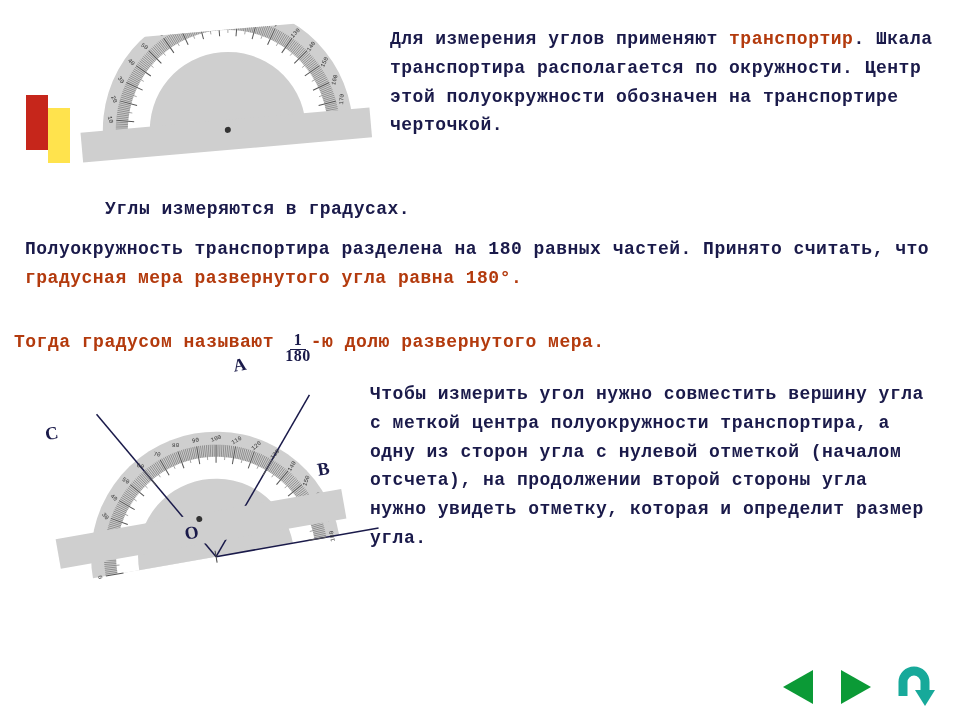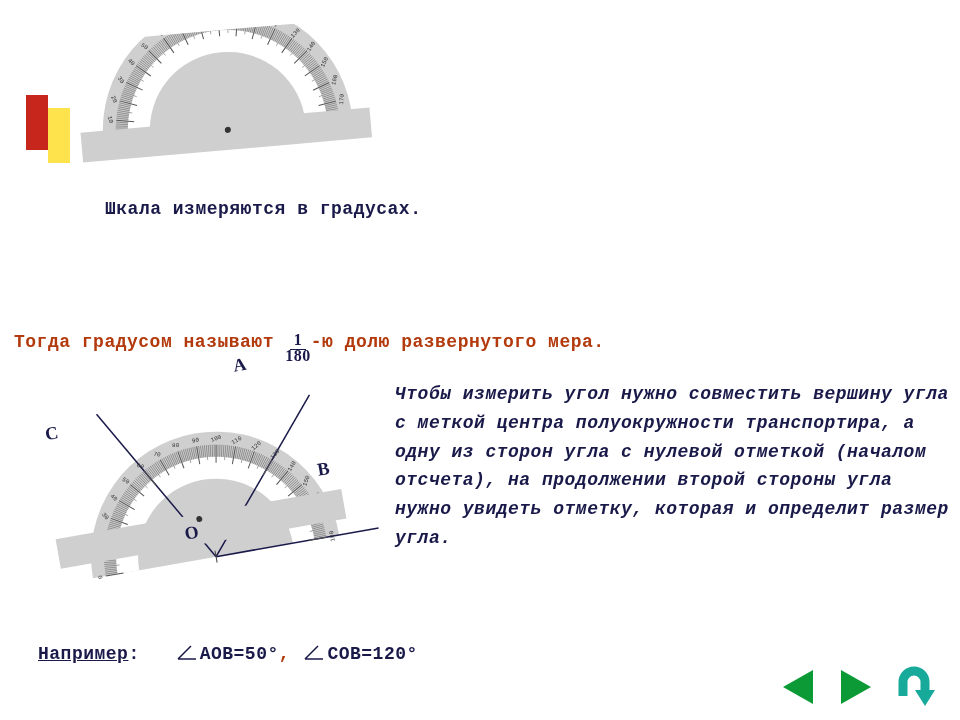--- a/index.html
+++ b/index.html
@@ -257,23 +257,29 @@
           <line x1="234.9" y1="94.8" x2="246.8" y2="94.1" stroke="#555" stroke-width="0.5"></line>
           <line x1="234.9" y1="96.5" x2="246.9" y2="96.1" stroke="#555" stroke-width="0.5"></line>
           <line x1="235.0" y1="98.3" x2="247.0" y2="98.0" stroke="#555" stroke-width="0.5"></line>
           <line x1="229.0" y1="100.0" x2="247.0" y2="100.0" stroke="#555" stroke-width="1"></line>
           <text x="253.0" y="100.0" font-size="6" fill="#333" text-anchor="middle" dominant-baseline="middle" transform="rotate(-90 253.0 100.0)">180</text>
         </g>
     </svg>
     <div class="dot-o" style="left:132px; top:97px;"></div>
   </div>
 
-
-  <div class="txt bold" style="left:105px; top:195px;">Шкала измеряются в градусах.</div>
-
+  <div class="txt bold" style="left:390px; top:25px; width:545px;">
+    <span>Для измерения углов применяют </span><span class="red">транспортир</span><span>. Шкала транспортира располагается по окружности. Центр этой полуокружности обозначен на транспортире черточкой.</span>
+  </div>
+
+  <div class="txt bold" style="left:105px; top:195px;">Углы измеряются в градусах.</div>
+
+  <div class="txt bold" style="left:25px; top:235px; width:910px;">
+    <span>Полуокружность транспортира разделена на 180 равных частей. Принято считать, что </span><span class="red">градусная мера развернутого угла равна 180°.</span>
+  </div>
 
   <div class="txt bold red" style="left:14px; top:328px; width:910px;">
     <span>Тогда градусом называют </span><span class="frac" style="color:#1a1a4a;"><span class="num">1</span><br><span class="den">180</span></span><span>-ю долю развернутого мера.</span>
   </div>
 
   <div class="protractor" style="left:60px; top:385px; transform:rotate(-10deg);">
     <div class="base-block" style="left:-10px; top:125px; width:290px; height:30px;"></div>
     <svg width="320" height="210" viewBox="-10 -40 320 210">
 
       <path d="M10 130 A125 125 0 0 1 260 130 L260 130 L10 130 Z" fill="#cfcfcf"></path>
@@ -489,31 +495,22 @@
           <text x="253.0" y="130.0" font-size="6" fill="#333" text-anchor="middle" dominant-baseline="middle" transform="rotate(-90 253.0 130.0)">180</text>
         </g>
     </svg>
     <div class="dot-o" style="left:132px; top:127px;"></div>
     <span class="label" style="left:195px; top:-25px;">А</span>
     <span class="label" style="left:-2px;  top:10px;">С</span>
     <span class="label" style="left:260px; top:92px;">В</span>
     <span class="label" style="left:118px; top:132px;">О</span>
   </div>
 
-  <div class="txt bold" style="left:395px; top:380px; width:565px; font-style:italic;">Чтобы измерить угол нужно совместить вершину угла с меткой центра полуокружности транспортира, а одну из сторон угла с нулевой отметкой (началом отсчета), на продолжении второй стороны угла нужно увидеть отметку, которая и определит размер угла.</div>
-
-  <div class="txt bold" style="left:38px; top:640px;">
-    <span style="text-decoration:underline;">Например</span>:&nbsp;&nbsp;
-    <span class="angle"><svg width="22" height="16">
-          <path d="M2 14 L20 14 M2 14 L15 1" stroke="#1a1a4a" stroke-width="1.5" fill="none"></path>
-        </svg></span><span>АОВ=50°</span><span class="red">,</span>
-    <span class="angle"><svg width="22" height="16">
-          <path d="M2 14 L20 14 M2 14 L15 1" stroke="#1a1a4a" stroke-width="1.5" fill="none"></path>
-        </svg></span><span>СОВ=120°</span>
-  </div>
+  <div class="txt bold" style="left:370px; top:380px; width:565px; ">Чтобы измерить угол нужно совместить вершину угла с меткой центра полуокружности транспортира, а одну из сторон угла с нулевой отметкой (началом отсчета), на продолжении второй стороны угла нужно увидеть отметку, которая и определит размер угла.</div>
+
 
   <div class="nav">
     <svg class="nav-btn" viewBox="0 0 42 42">
         <polygon points="36,4 36,38 6,21" fill="#0b9a36"></polygon>
       </svg>
     <svg class="nav-btn" viewBox="0 0 42 42">
         <polygon points="6,4 6,38 36,21" fill="#0b9a36"></polygon>
       </svg>
     <svg class="nav-btn" viewBox="0 0 42 42">
       <path d="M10 30 L10 16 A11 11 0 0 1 32 16 L32 24" fill="none" stroke="#17a99a" stroke-width="9" stroke-linecap="butt"></path>

